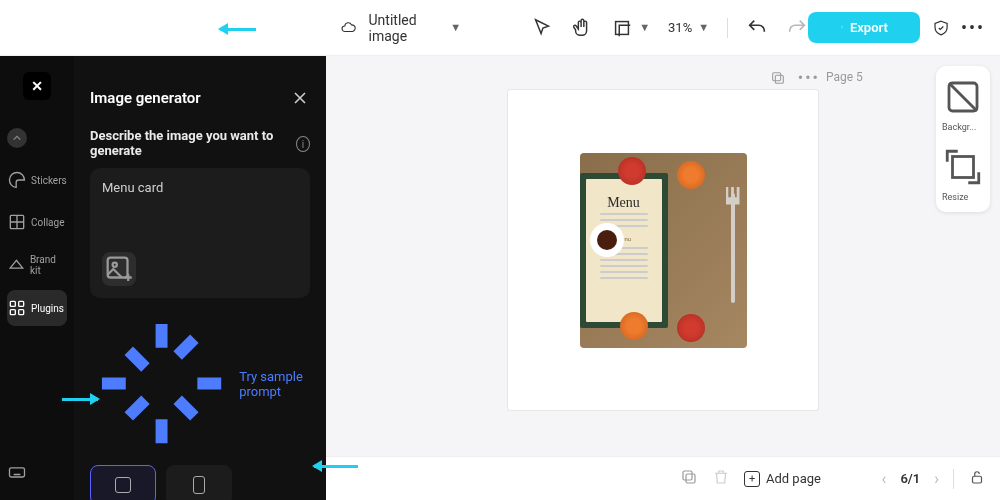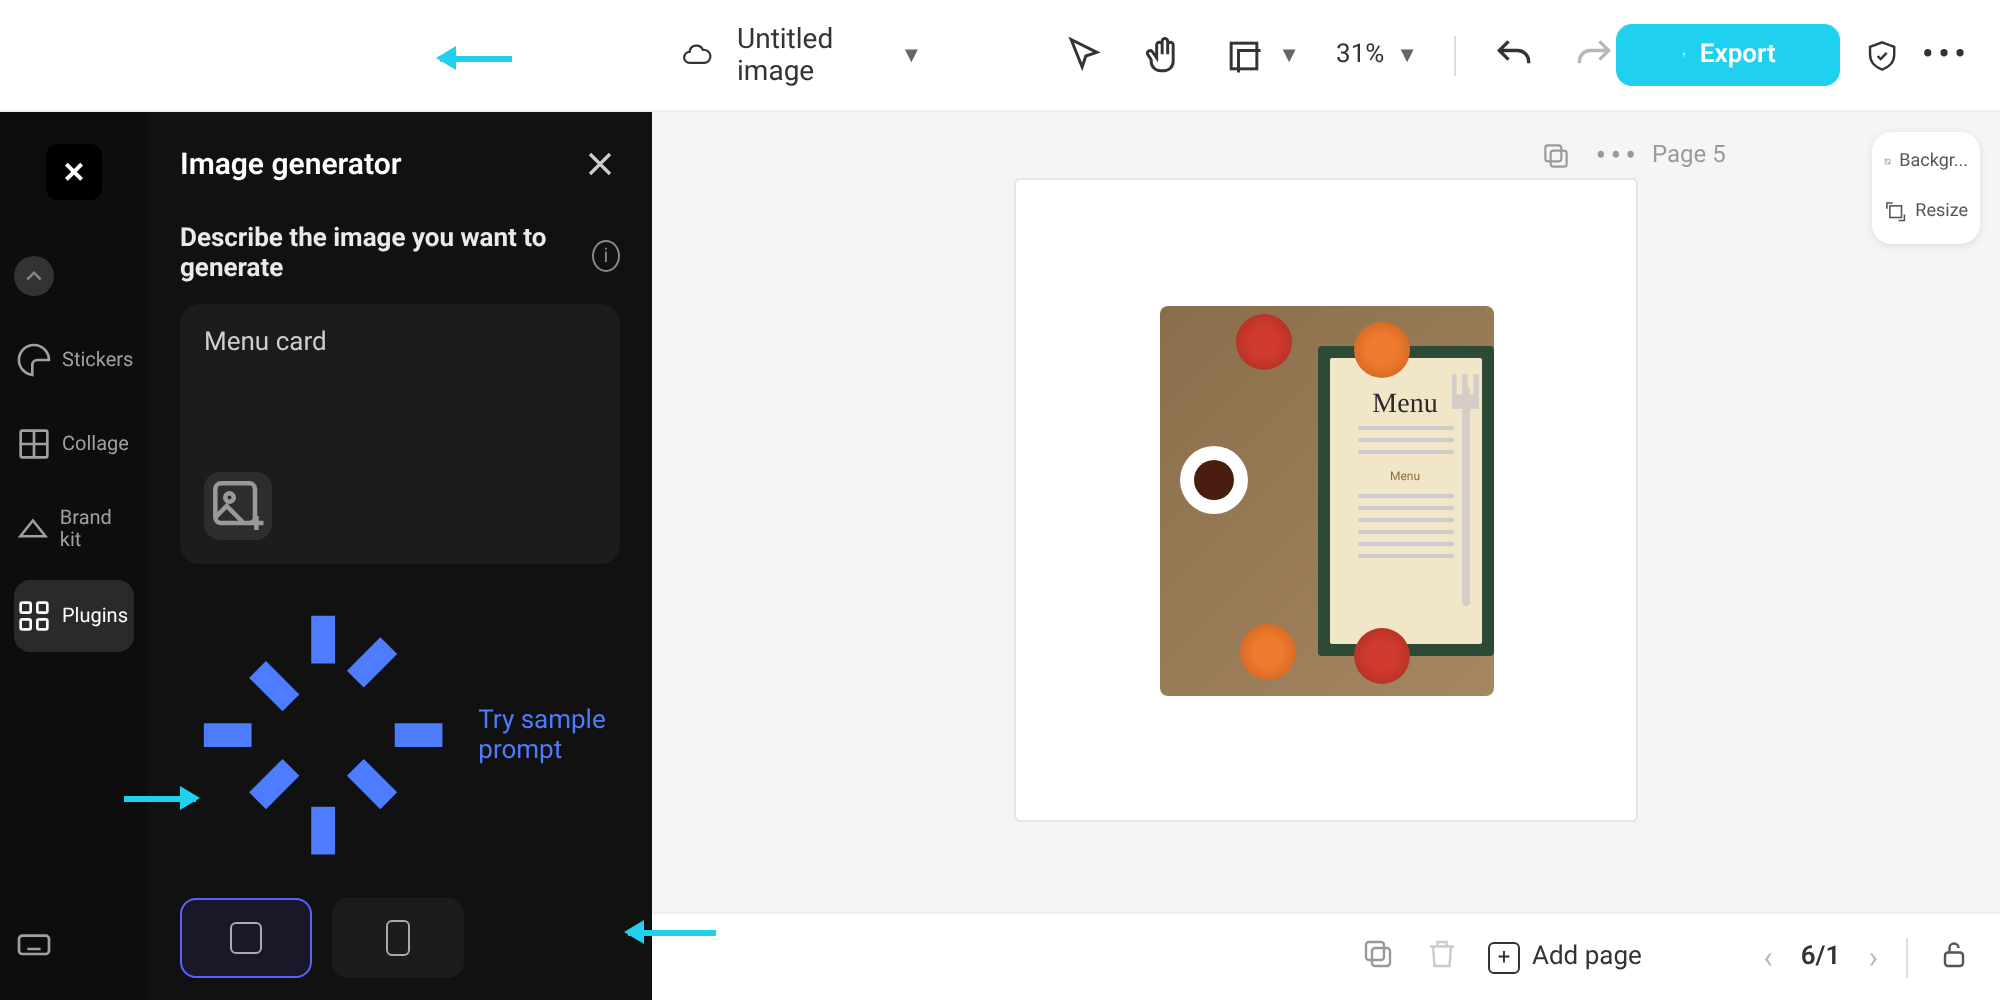--- a/index.html
+++ b/index.html
@@ -5,21 +5,21 @@
 *{margin:0;padding:0;box-sizing:border-box;font-family:-apple-system,BlinkMacSystemFont,"Segoe UI",Roboto,sans-serif}
 body{width:1000px;height:500px;overflow:hidden;background:#f5f5f7;display:flex;flex-direction:column}
 .topbar{height:56px;background:#fff;display:flex;align-items:center;border-bottom:1px solid #eee;position:relative;z-index:5}
 .sidebar-left{width:74px;background:#0d0d0d;display:flex;flex-direction:column;align-items:center;padding-top:10px;gap:0}
 .logo{width:28px;height:28px;background:#000;border-radius:6px;display:flex;align-items:center;justify-content:center;color:#fff;font-weight:bold;font-size:14px;margin-bottom:20px;margin-top:6px}
 .sb-item{width:60px;display:flex;flex-direction:row;align-items:center;gap:4px;padding:8px 0;color:#a0a0a0;font-size:10px;cursor:pointer;border-radius:8px;margin-bottom:6px}
 .sb-item.active{background:#2a2a2a;color:#fff}
 .sb-icon{width:20px;height:20px;display:flex;align-items:center;justify-content:center}
 .sb-item.circle .sb-icon{border-radius:50%;background:#333}
 .sidebar-left .spacer{flex:1}
-.panel{width:252px;background:#111;color:#fff;display:flex;flex-direction:column;padding:0 16px;position:relative}
+.panel{width:252px;background:#111;color:#fff;display:flex;flex-direction:column;padding:16px 16px;position:relative}
 .panel-head{display:flex;align-items:center;justify-content:space-between;padding:16px 0 12px}
 .panel-title{font-size:15px;font-weight:600}
 .close-x{width:20px;height:20px;cursor:pointer;color:#ccc}
 .section-label{font-size:13px;font-weight:700;margin:8px 0 10px;color:#eaeaea}
 .info-i{width:16px;height:16px;border:1px solid #888;border-radius:50%;display:inline-flex;align-items:center;justify-content:center;font-size:10px;color:#888;margin-left:auto}
 .label-row{display:flex;align-items:center}
 .prompt-box{background:#1c1c1c;border-radius:10px;padding:12px;min-height:130px;display:flex;flex-direction:column}
 .prompt-text{color:#cfcfcf;font-size:13px;flex:1}
 .prompt-icon{width:34px;height:34px;background:#2d2d2d;border-radius:8px;display:flex;align-items:center;justify-content:center;color:#999;margin-top:18px}
 .try-link{color:#4d7cff;font-size:13px;margin:14px 0 10px;display:flex;align-items:center;gap:6px;cursor:pointer}
@@ -34,36 +34,36 @@
 .tb-center{display:flex;align-items:center;gap:18px;margin-left:70px}
 .tb-ico{width:22px;height:22px;display:flex;align-items:center;justify-content:center;color:#333;cursor:pointer}
 .divider{width:1px;height:20px;background:#ddd}
 .zoom{font-size:13px;color:#333}
 .tb-right{margin-left:auto;display:flex;align-items:center;gap:12px;padding-right:16px}
 .export-btn{background:#1fd1ef;color:#fff;border:none;border-radius:8px;padding:8px 32px;font-size:13px;font-weight:600;display:flex;align-items:center;gap:6px;cursor:pointer}
 .canvas-area{flex:1;position:relative;display:flex;justify-content:center;overflow:hidden}
 .page-lbl{position:absolute;top:14px;left:500px;font-size:12px;color:#9a9a9a}
 .page-actions{position:absolute;top:12px;right:180px;display:flex;gap:12px;color:#9a9a9a}
 .canvas{width:310px;height:320px;background:#fff;margin-top:34px;border-radius:2px;box-shadow:0 0 0 1px #e6e6e6;display:flex;align-items:center;justify-content:center}
-.menu-img{width:167px;height:195px;background:linear-gradient(135deg,#8a6d4a,#a58862);border-radius:4px;position:relative;overflow:hidden;display:flex;align-items:center;justify-content:flex-end}
+.menu-img{width:167px;height:195px;background:linear-gradient(135deg,#8a6d4a,#a58862);border-radius:4px;position:relative;overflow:hidden;display:flex;align-items:center;justify-content:flex-start}
 .menu-card{width:88px;height:155px;background:#2d4a34;padding:6px;border-radius:2px;display:flex;align-items:center;justify-content:center}
 .menu-inner{width:76px;height:143px;background:#f2e6c8;border-radius:1px;display:flex;flex-direction:column;align-items:center;padding-top:16px}
 .menu-title{font-family:cursive;font-size:14px;color:#2a2a2a}
 .menu-sub{font-size:6px;color:#8b6f3e;margin:6px 0 3px}
 .menu-line{width:48px;height:2px;background:#ccc;margin:2px 0;border-radius:1px}
 .flower{position:absolute;width:28px;height:28px;border-radius:50%}
 .flower.red{background:radial-gradient(circle,#d13a2e 35%,#a82c22)}
 .flower.orange{background:radial-gradient(circle,#ef7b2e 35%,#c75f1e)}
 .fl1{top:4px;left:38px}.fl2{top:8px;right:42px}.fl3{bottom:8px;left:40px}.fl4{bottom:6px;right:42px}
 .fork{position:absolute;right:12px;top:40px;width:4px;height:110px;background:#d3cec7;border-radius:2px}
 .fork::before{content:"";position:absolute;top:-6px;left:-5px;width:14px;height:18px;background:#d3cec7;clip-path:polygon(0 0,20% 0,20% 60%,40% 60%,40% 0,60% 0,60% 60%,80% 60%,80% 0,100% 0,100% 100%,0 100%)}
 .coffee{position:absolute;left:10px;top:70px;width:34px;height:34px;background:#fff;border-radius:50%;display:flex;align-items:center;justify-content:center}
 .coffee::after{content:"";width:20px;height:20px;background:#4a1e0f;border-radius:50%}
 .right-tools{position:absolute;top:10px;right:10px;background:#fff;border-radius:10px;padding:10px 6px;display:flex;flex-direction:column;gap:14px;box-shadow:0 1px 4px rgba(0,0,0,.1)}
-.rt-item{display:flex;flex-direction:row;align-items:center;gap:4px;font-size:9px;color:#555;cursor:pointer;width:42px}
+.rt-item{display:flex;flex-direction:column;gap:4px;font-size:9px;color:#555;cursor:pointer;width:42px}
 .bottom-bar{height:44px;background:#fff;border-top:1px solid #eee;display:flex;align-items:center;padding:0 14px;gap:16px}
 .bb-left{display:flex;align-items:center;gap:14px;color:#999;margin-left:340px}
 .add-page{display:flex;align-items:center;gap:6px;color:#333;font-size:13px;cursor:pointer}
 .add-page .plus-sq{width:16px;height:16px;border:1.5px solid #333;border-radius:3px;display:flex;align-items:center;justify-content:center;font-size:11px}
 .bb-right{margin-left:auto;display:flex;align-items:center;gap:14px;font-size:13px;color:#555}
 .page-count{font-weight:600;color:#333}
 .chev-btn{color:#bbb;cursor:pointer;font-size:16px}
 .layout{display:flex;flex:1;overflow:hidden}
 .arrow{position:absolute;height:3px;background:#1fd1ef;z-index:20}
 .arrow::after{content:"";position:absolute;left:-8px;top:-5px;border:6px solid transparent;border-right:10px solid #1fd1ef}

